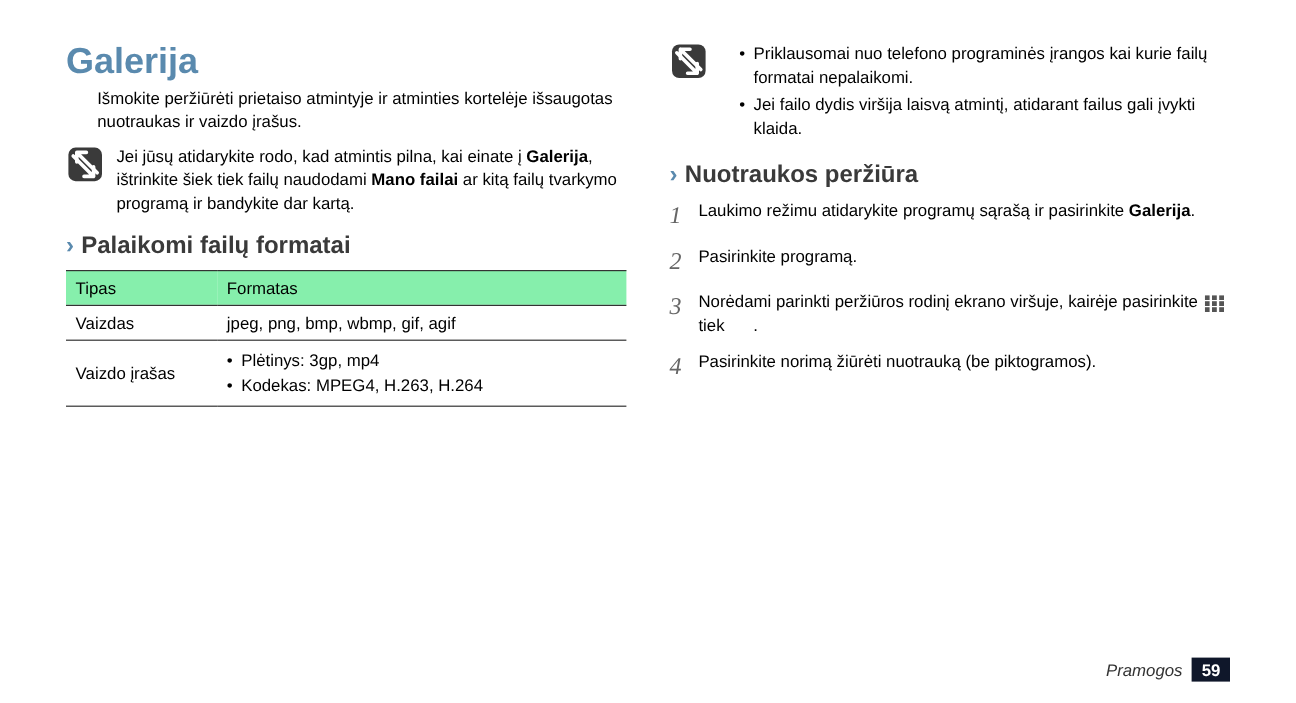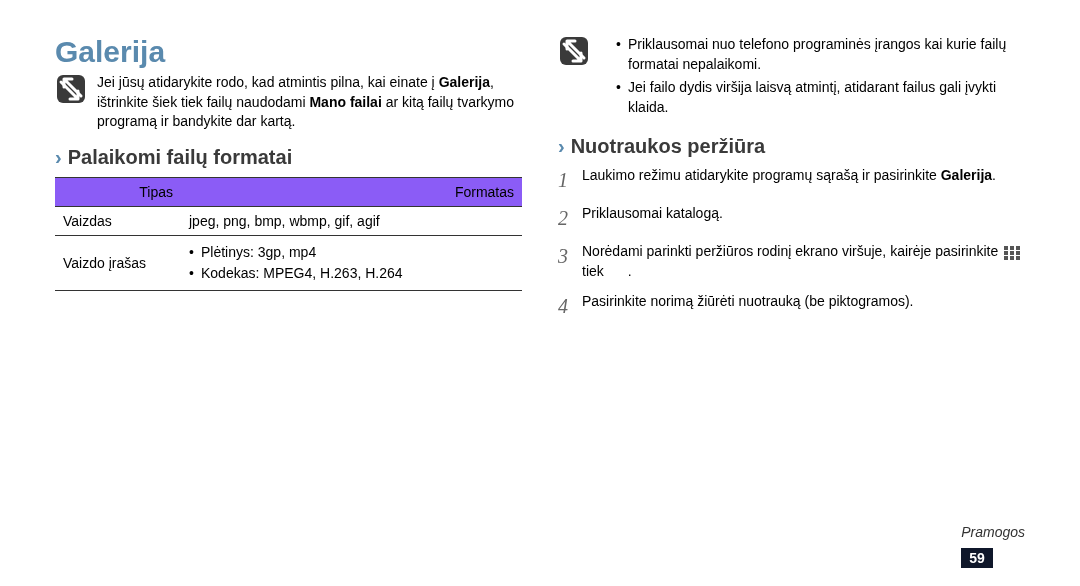--- a/index.html
+++ b/index.html
@@ -91,23 +91,22 @@
     font-size: 14px;
   }
   th, td {
     border-top: 1px solid #333;
     border-bottom: 1px solid #333;
     padding: 6px 8px;
     text-align: left;
     vertical-align: middle;
   }
   thead th {
-    background: #8b5cf6;
+    background: #86efac;
     font-weight: normal;
-    text-align: right;
   }
   .cell-list {
     list-style: none;
     margin: 0;
     padding: 0;
   }
   .cell-list li {
     position: relative;
     padding-left: 12px;
     line-height: 1.5;
@@ -143,41 +142,41 @@
     width: 16px;
     height: 14px;
     vertical-align: middle;
     margin: 0 2px;
   }
   .footer {
     position: absolute;
     bottom: 18px;
     right: 55px;
     display: flex;
-    align-items: flex-start;
+    align-items: center;
     gap: 8px;
     font-size: 14px;
-    flex-direction: column;
   }
   .footer-label { font-style: italic; color: #333; }
   .page-num {
     background: #0f172a;
     color: #fff;
     padding: 2px 8px;
     font-size: 14px;
     font-weight: bold;
   }
   b { font-weight: bold; }
 </style>
 </head>
 <body>
 
 <div class="page">
   <div class="col">
     <div class="title">Galerija</div>
+    <div class="intro">Išmokite peržiūrėti prietaiso atmintyje ir atminties kortelėje išsaugotas nuotraukas ir vaizdo įrašus.</div>
 
     <div class="note-box">
       <div class="note-icon">
         <svg width="32" height="32" viewBox="0 0 32 32">
           <rect x="2" y="2" width="28" height="28" rx="6" fill="#3a3a3a"></rect>
           <path d="M9 6 L26 23 M9 6 L9 14 M9 6 L17 6" stroke="#fff" stroke-width="3" fill="none" stroke-linecap="round"></path>
           <path d="M23 26 L6 9 M23 26 L23 18 M23 26 L15 26" stroke="#fff" stroke-width="3" fill="none" stroke-linecap="round"></path>
         </svg>
       </div>
       <div class="note-text">
@@ -239,21 +238,21 @@
 
     <ol class="steps">
       <li>
         <span class="step-num">1</span>
         <span class="step-body">
           <span>Laukimo režimu atidarykite programų sąrašą ir pasirinkite </span><b>Galerija</b><span>.</span>
         </span>
       </li>
       <li>
         <span class="step-num">2</span>
-        <span class="step-body">Priklausomai katalogą.</span>
+        <span class="step-body">Pasirinkite programą.</span>
       </li>
       <li>
         <span class="step-num">3</span>
         <span class="step-body">
           <span>Norėdami parinkti peržiūros rodinį ekrano viršuje, kairėje pasirinkite </span><span class="grid-icon"><svg width="16" height="14" viewBox="0 0 16 14">
                 <rect x="0" y="0" width="4" height="4" fill="#555"></rect>
                 <rect x="6" y="0" width="4" height="4" fill="#555"></rect>
                 <rect x="12" y="0" width="4" height="4" fill="#555"></rect>
                 <rect x="0" y="5" width="4" height="4" fill="#555"></rect>
                 <rect x="6" y="5" width="4" height="4" fill="#555"></rect>

